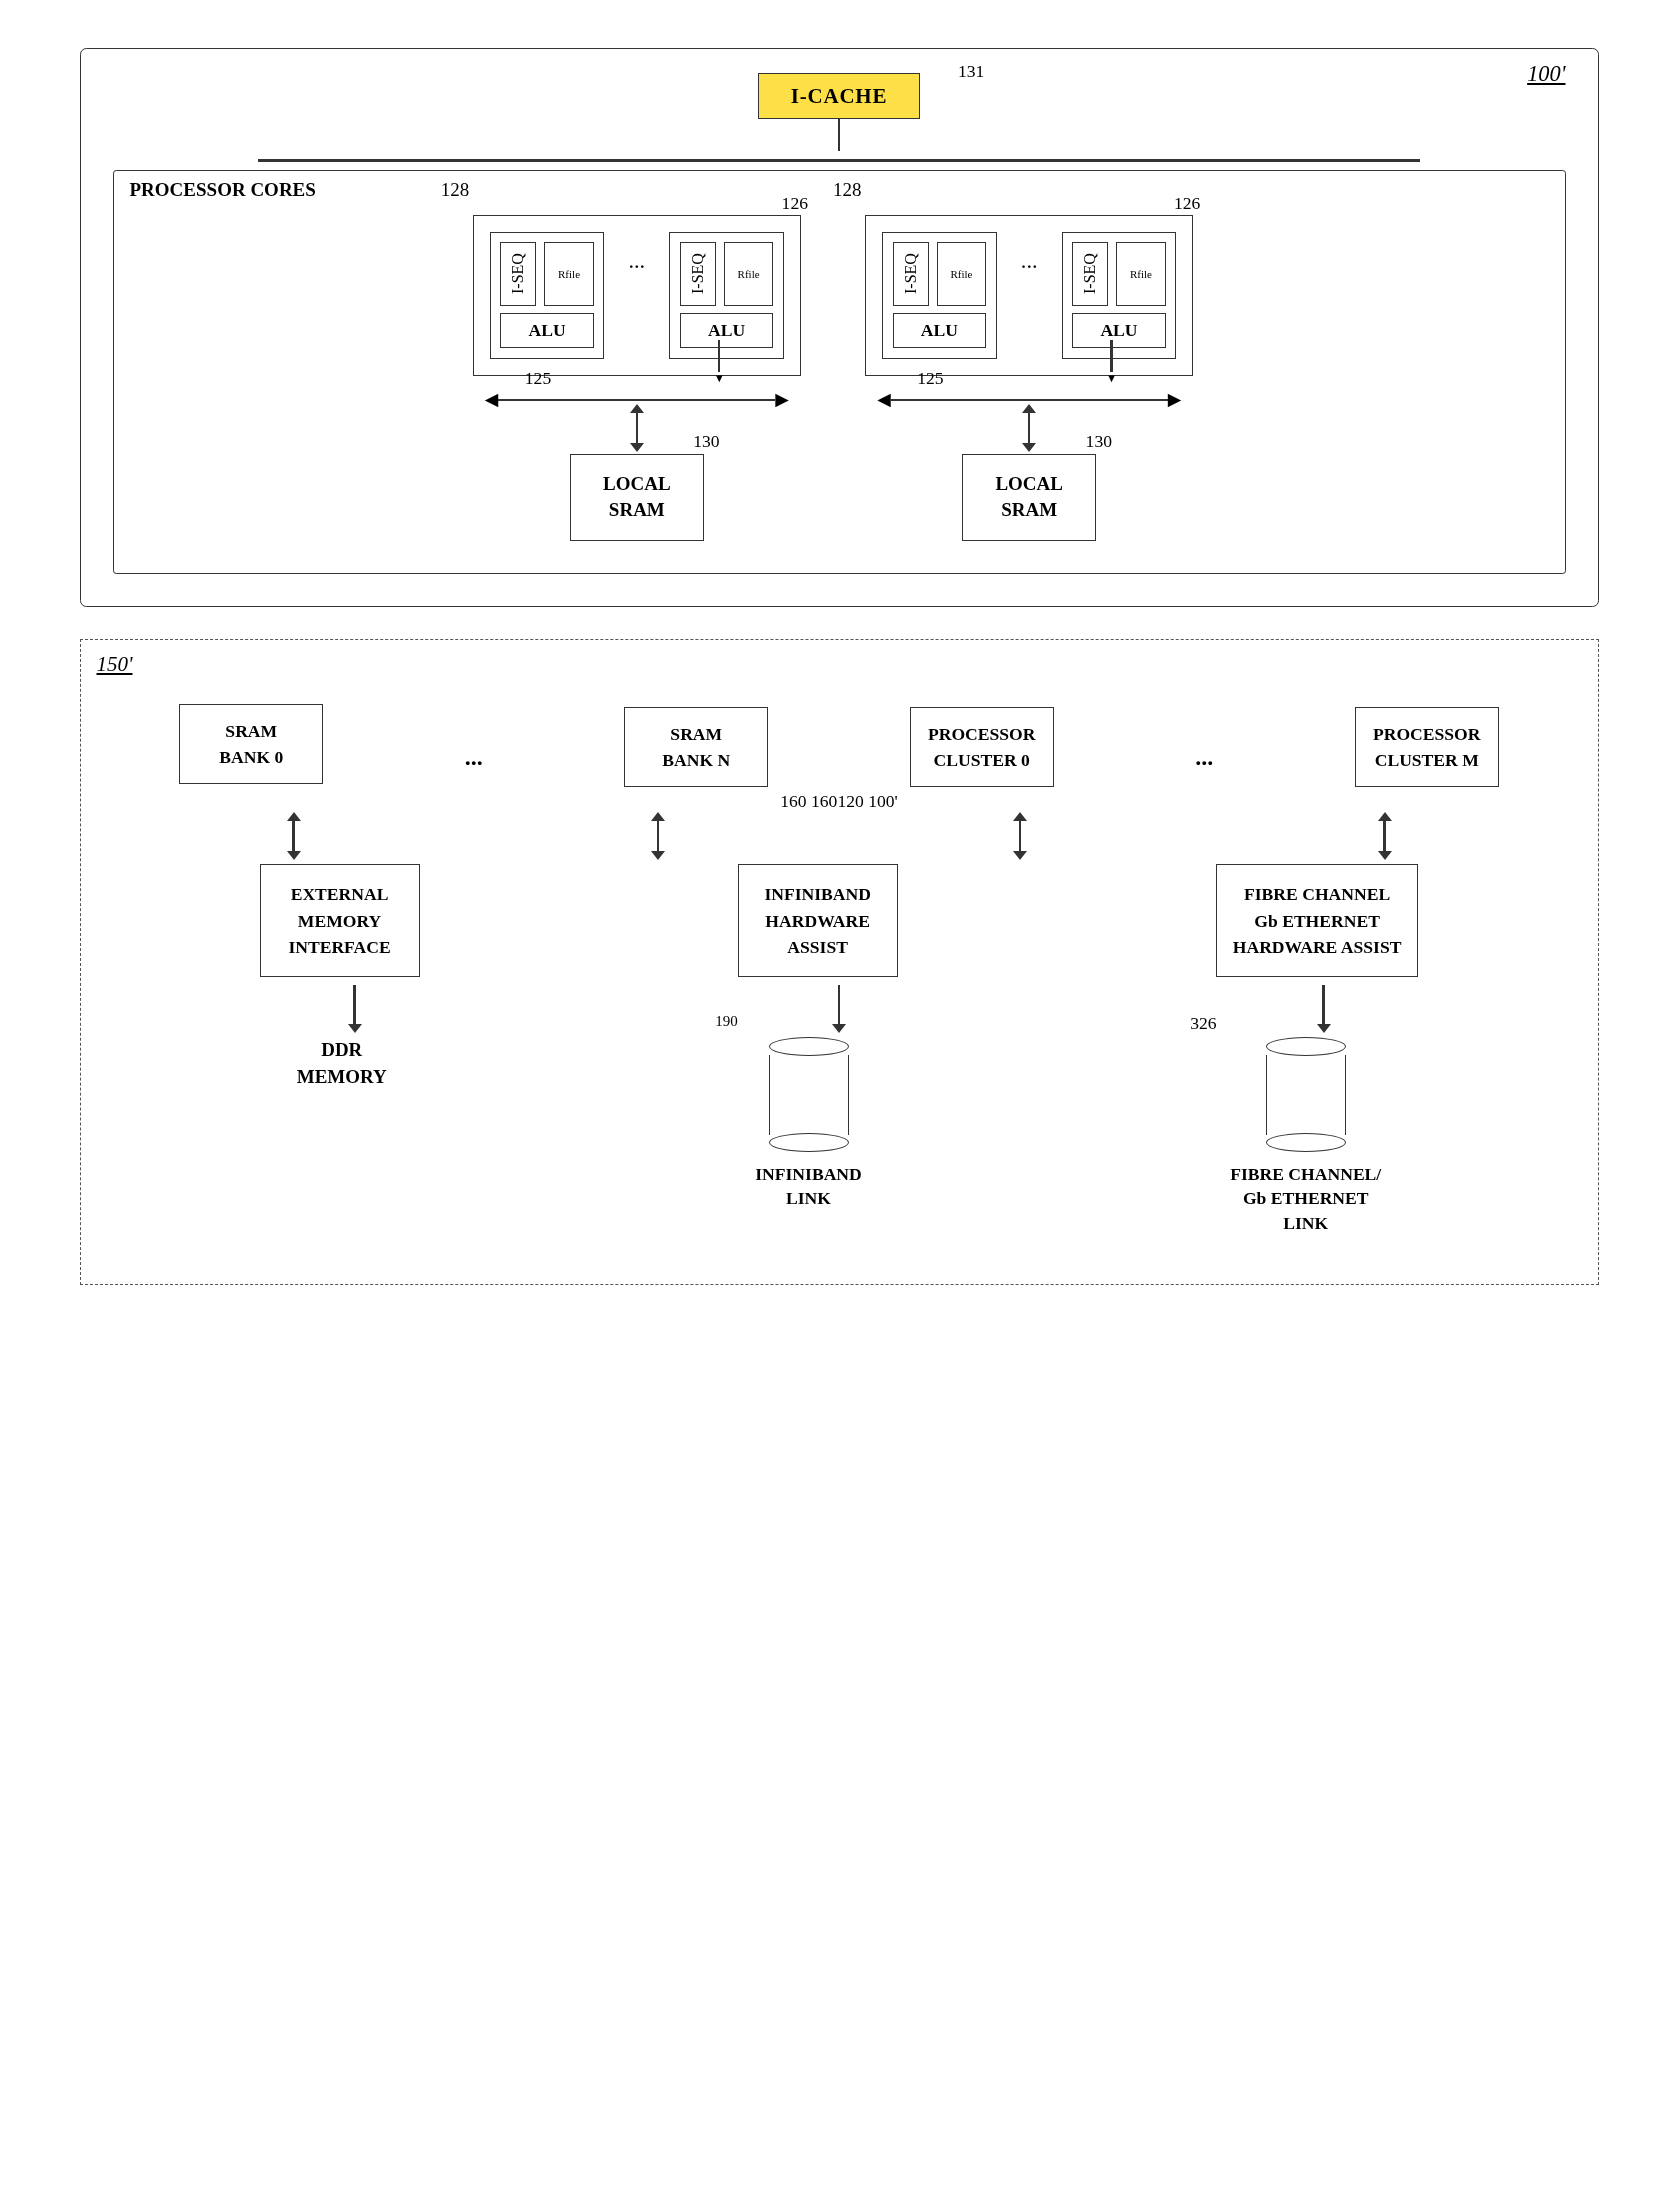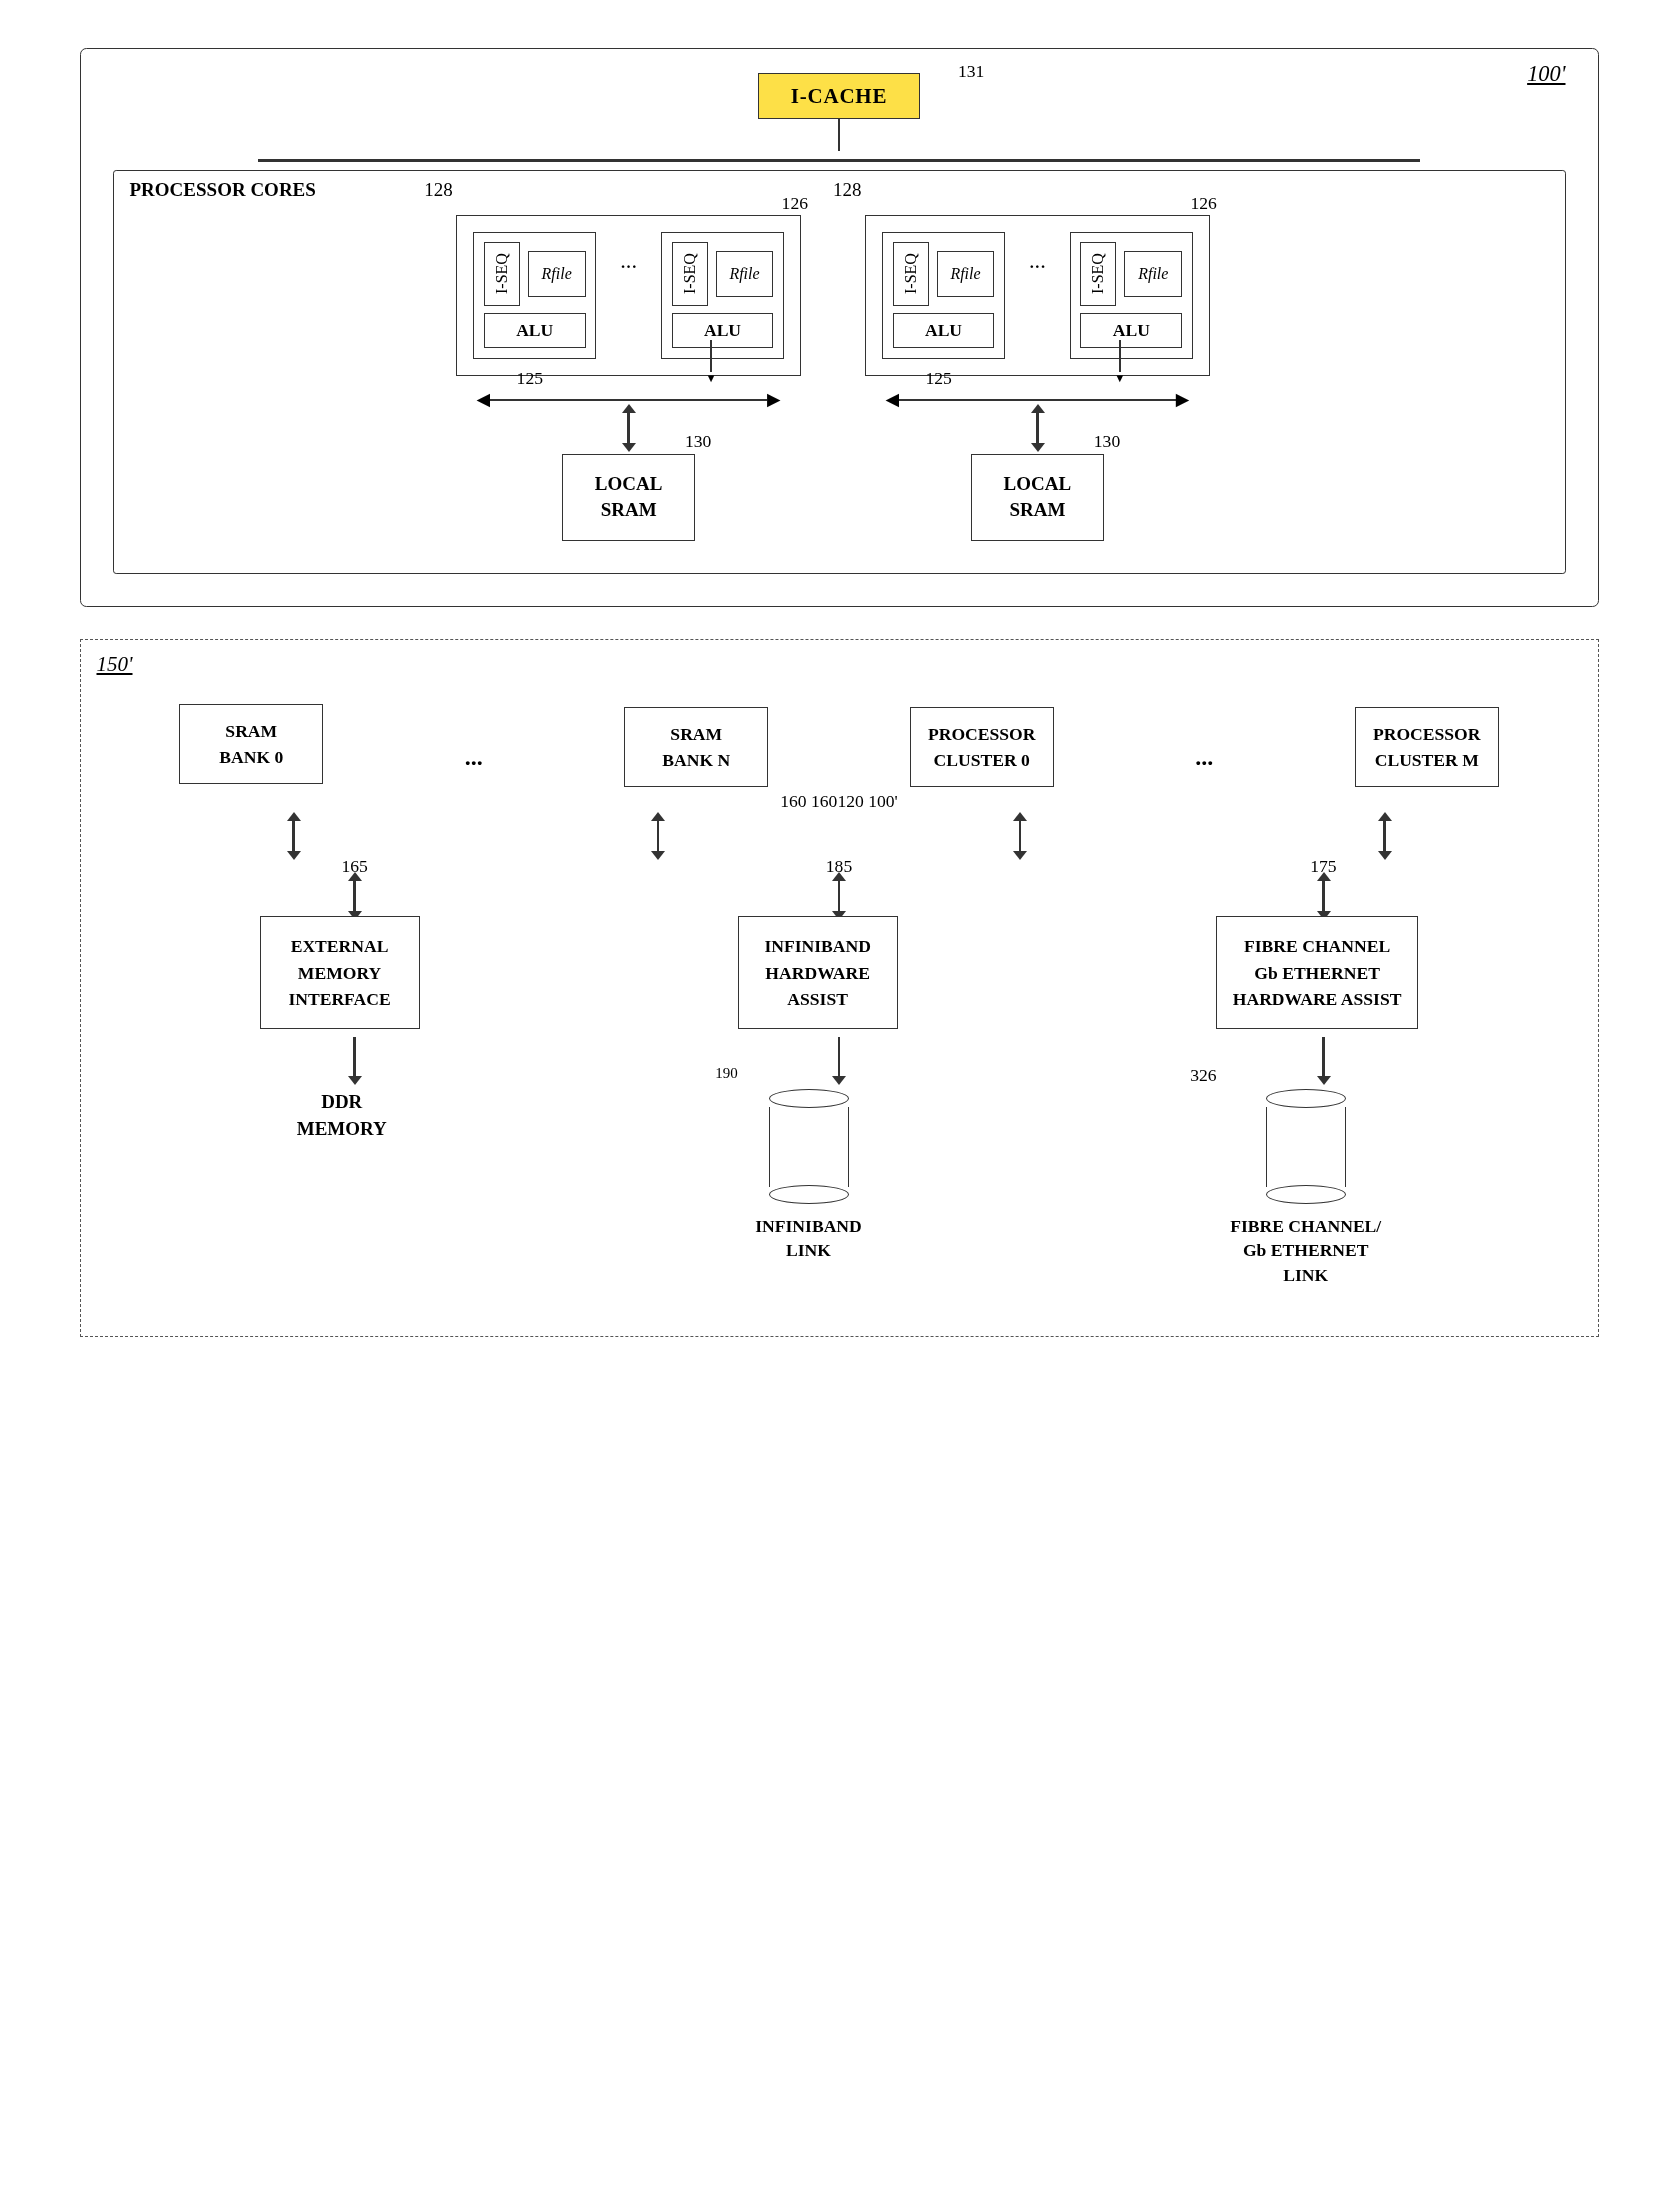--- a/index.html
+++ b/index.html
@@ -81,27 +81,26 @@
       height: 64px;
       display: flex;
       align-items: center;
       justify-content: center;
       background: #fff;
     }
 
     .rfile-box {
       border: 1.6px solid #333;
       padding: 6.4px 12.8px;
-      font-size: 16px;
-      height: 46px;
+      font-size: 11px;
+      height: 64px;
       display: flex;
       align-items: center;
       justify-content: center;
       background: #fff;
-      font-style: italic;
     }
 
     .alu-box {
       border: 1.6px solid #333;
       padding: 6.4px 16px;
       font-size: 17.6px;
       font-weight: bold;
       display: flex;
       align-items: center;
       justify-content: center;
@@ -434,35 +433,20 @@
     <div style="display:flex; justify-content:space-around; height:40px; align-items:center; margin-top:4px;">
       <div class="vertical-arrow-both" style="height:32px;"></div>
       <div style="width:2.4px; opacity:0;"></div>
       <div class="vertical-arrow-both" style="height:32px;"></div>
       <div class="vertical-arrow-both" style="height:32px;"></div>
       <div style="width:2.4px; opacity:0;"></div>
       <div class="vertical-arrow-both" style="height:32px;"></div>
     </div>
 
 
-    <div style="display:flex; justify-content:space-around; height:48px; align-items:center; margin-top:4px; position:relative;">
-
-      <div style="display:flex; flex-direction:column; align-items:center; position:relative;">
-        <div style="font-size:17.6px; margin-bottom:3.2px;">165</div>
-        <div class="vertical-arrow-both" style="height:32px;"></div>
-      </div>
-      <div style="display:flex; flex-direction:column; align-items:center; position:relative;">
-        <div style="font-size:17.6px; margin-bottom:3.2px;">185</div>
-        <div class="vertical-arrow-both" style="height:32px;"></div>
-      </div>
-      <div style="display:flex; flex-direction:column; align-items:center; position:relative;">
-        <div style="font-size:17.6px; margin-bottom:3.2px;">175</div>
-        <div class="vertical-arrow-both" style="height:32px;"></div>
-      </div>
-    </div>
 
     <div style="display:flex; justify-content:space-around; margin-top:8px; gap:24px;">
       <div class="lower-box">EXTERNAL<br>MEMORY<br>INTERFACE</div>
       <div class="lower-box">INFINIBAND<br>HARDWARE<br>ASSIST</div>
       <div class="lower-box">FIBRE CHANNEL<br>Gb ETHERNET<br>HARDWARE ASSIST</div>
     </div>
 
     <div style="display:flex; justify-content:space-around; height:48px; align-items:center; margin-top:4px;">
       <div class="vertical-arrow-down" style="height:40px;"></div>
       <div class="vertical-arrow-down" style="height:40px;"></div>

